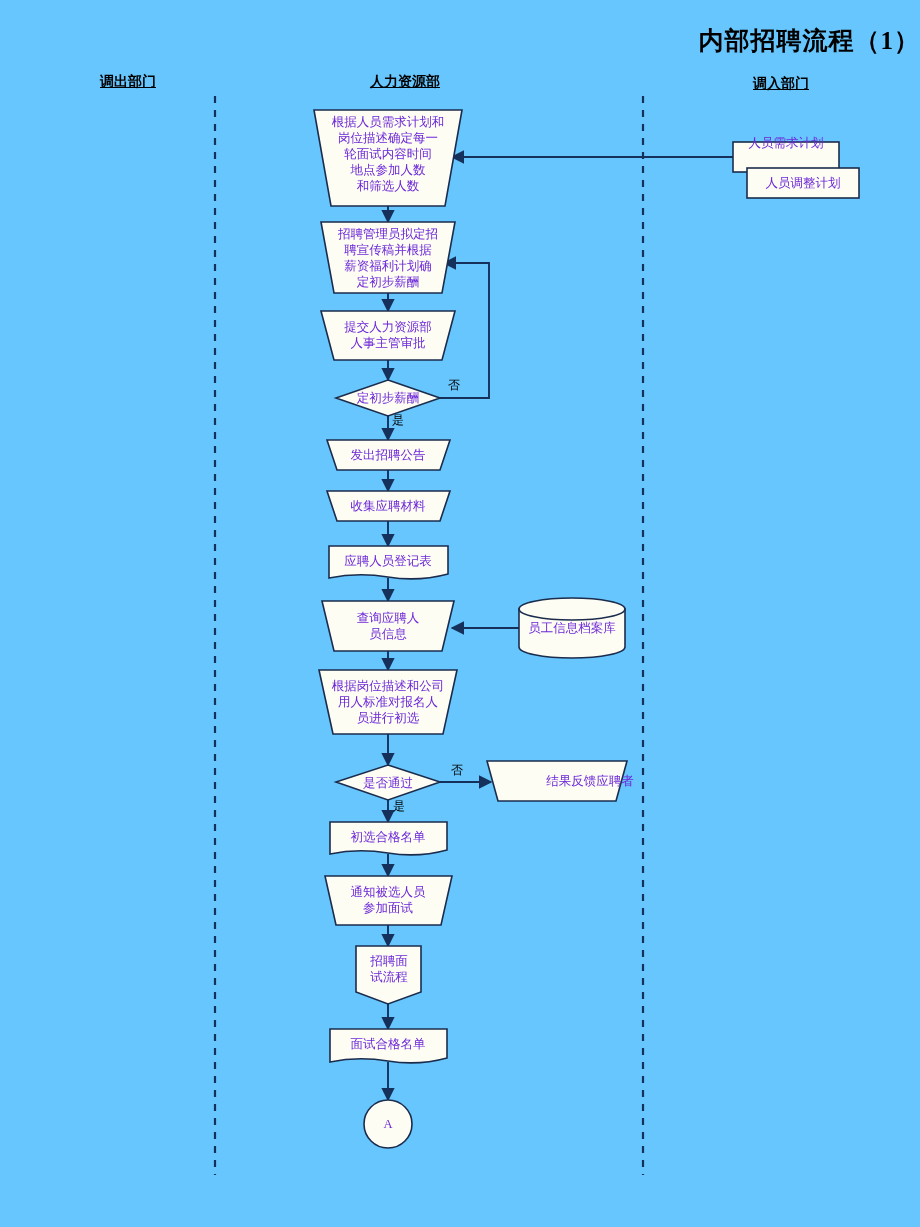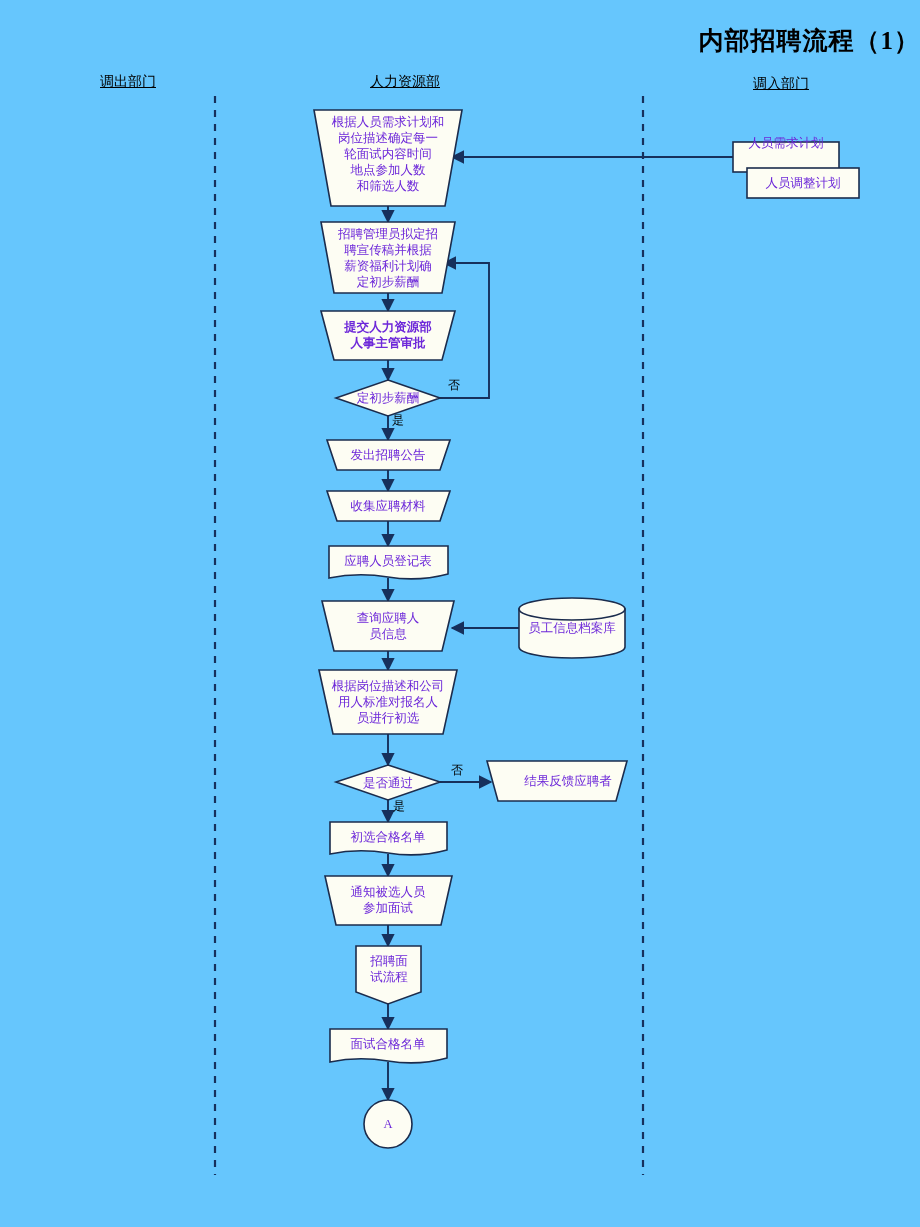--- a/index.html
+++ b/index.html
@@ -27,21 +27,21 @@
     width: 920px;
     text-align: right;
     font-size: 25px;
     font-weight: bold;
     color: #000000;
     letter-spacing: 1px;
   }
   .col-header {
     position: absolute;
     font-size: 14px;
-    font-weight: normal;
+    font-weight: bold;
     color: #000000;
     text-decoration: underline;
     white-space: nowrap;
   }
   #hdr-out  { left: 100px; top: 73px; }
   #hdr-hr   { left: 370px; top: 73px; }
   #hdr-in   { left: 753px; top: 75px; }
 
   
   .node-label {
@@ -162,34 +162,34 @@
 
 <div class="node-label" style="left:311px; top:114px; width:154px;">根据人员需求计划和
 岗位描述确定每一
 轮面试内容时间
 地点参加人数
 和筛选人数</div>
 <div class="node-label" style="left:316px; top:226px; width:144px;">招聘管理员拟定招
 聘宣传稿并根据
 薪资福利计划确
 定初步薪酬</div>
-<div class="node-label" style="left:318px; top:319px; width:140px;font-weight:bold;">提交人力资源部
+<div class="node-label" style="left:318px; top:319px; width:140px;">提交人力资源部
 人事主管审批</div>
 <div class="node-label" style="left:338px; top:390px; width:100px;">定初步薪酬</div>
 <div class="node-label" style="left:328px; top:447px; width:120px;">发出招聘公告</div>
 <div class="node-label" style="left:328px; top:498px; width:120px;">收集应聘材料</div>
 <div class="node-label" style="left:328px; top:553px; width:120px;">应聘人员登记表</div>
 <div class="node-label" style="left:326px; top:610px; width:124px;">查询应聘人
 员信息</div>
 <div class="node-label" style="left:513px; top:620px; width:118px;">员工信息档案库</div>
 <div class="node-label" style="left:314px; top:678px; width:148px;">根据岗位描述和公司
 用人标准对报名人
 员进行初选</div>
 <div class="node-label" style="left:338px; top:775px; width:100px;">是否通过</div>
-<div class="node-label" style="left:492px; top:773px; width:152px;">结果反馈应聘者</div>
+<div class="node-label" style="left:492px; top:773px; width:152px;padding-left:22px;">结果反馈应聘者</div>
 <div class="node-label" style="left:328px; top:829px; width:120px;">初选合格名单</div>
 <div class="node-label" style="left:326px; top:884px; width:124px;">通知被选人员
 参加面试</div>
 <div class="node-label" style="left:354px; top:953px; width:70px;">招聘面
 试流程</div>
 <div class="node-label" style="left:328px; top:1036px; width:120px;">面试合格名单</div>
 <div class="node-label" style="left:368px; top:1116px; width:40px;">A</div>
 <div class="node-label" style="left:733px; top:135px; width:106px;">人员需求计划</div>
 <div class="node-label" style="left:747px; top:175px; width:112px;">人员调整计划</div>
 

